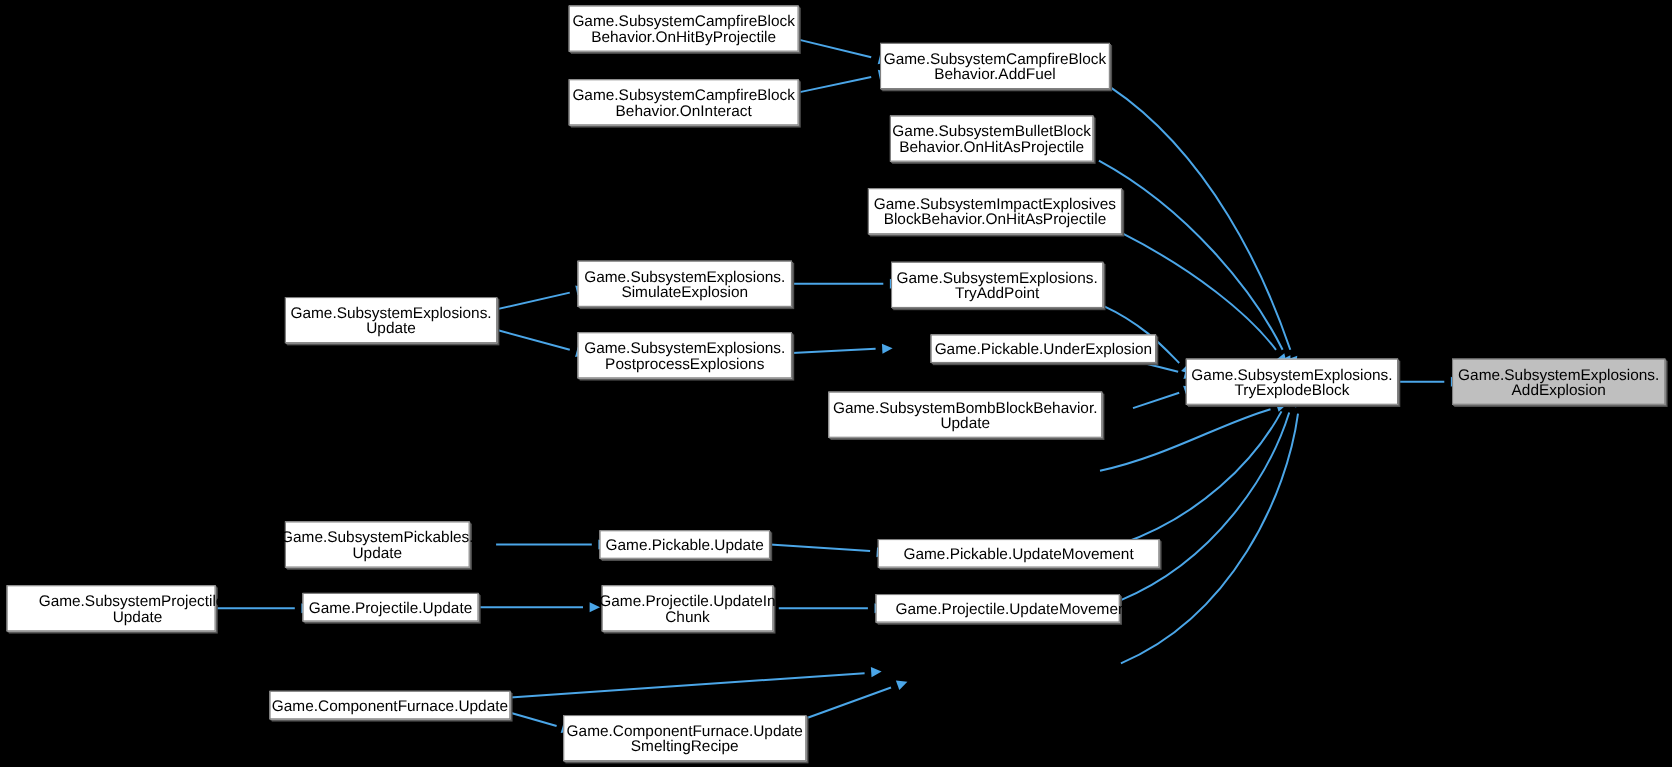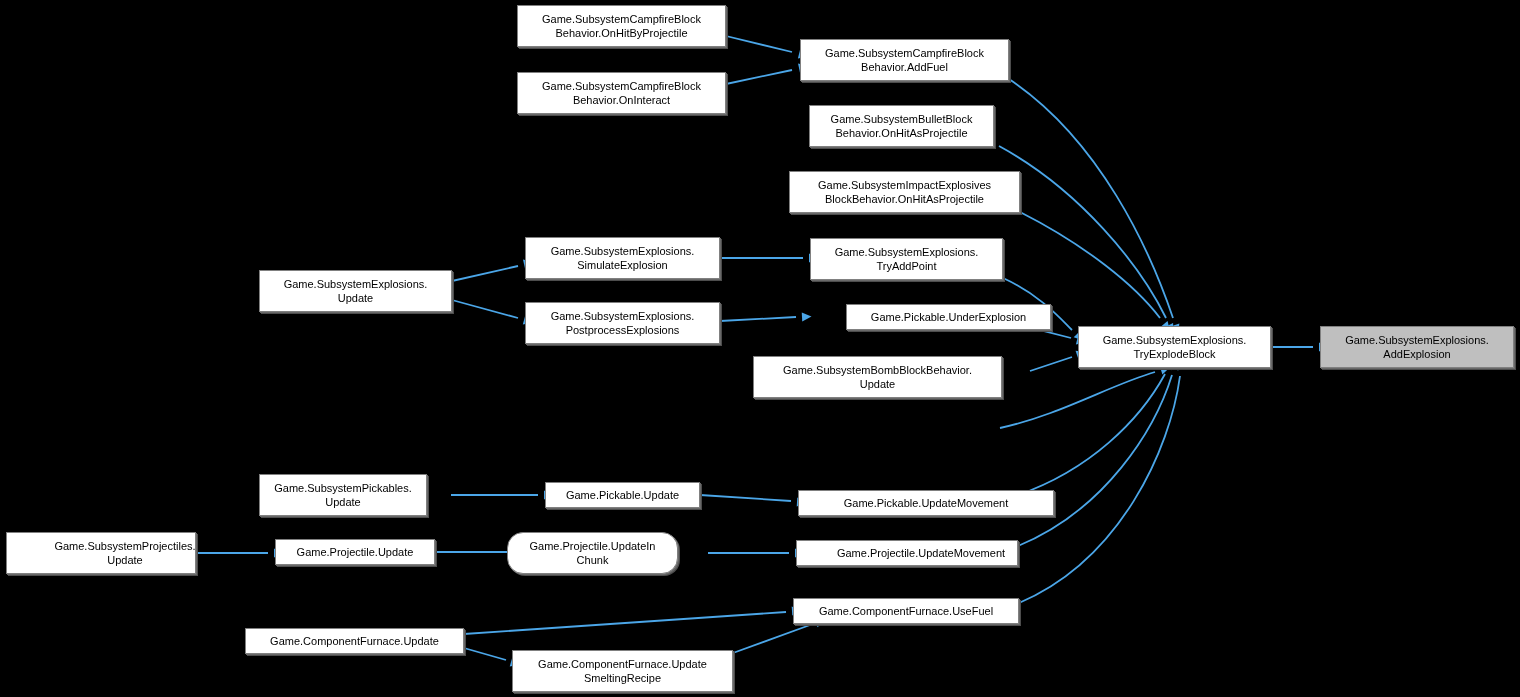--- a/index.html
+++ b/index.html
@@ -27,21 +27,21 @@
     position: absolute;
     box-sizing: border-box;
     background: #ffffff;
     border: 1px solid #808080;
     box-shadow: 1px 1px 0 0 #696969, 2px 2px 0 0 #4d4d4d;
     display: flex;
     align-items: center;
     justify-content: center;
     text-align: center;
     color: #000000;
-    font-size: 11px;
+    font-size: 14px;
     line-height: 14.4px;
     letter-spacing: 0px;
     cursor: pointer;
     z-index: 5;
   }
   .node.highlight {
     background: #bfbfbf;
   }
   .node .label {
     display: block;
@@ -216,29 +216,26 @@
     <div class="node" style="left: 798px; top: 490px; width: 256px; height: 26px;">
       <span class="label">Game.Pickable.UpdateMovement</span>
     </div>
     <div class="node" style="left: 6px; top: 532px; width: 190px; height: 42px; padding-left: 48px;">
       <span class="label">Game.SubsystemProjectiles.
 Update</span>
     </div>
     <div class="node" style="left: 275px; top: 539px; width: 160px; height: 26px;">
       <span class="label">Game.Projectile.Update</span>
     </div>
-    <div class="node" style="left: 507px; top: 532px; width: 171px; height: 42px; border-radius: 16px;">
+    <div class="node" style="left: 547px; top: 532px; width: 156px; height: 42px;">
       <span class="label">Game.Projectile.UpdateIn
 Chunk</span>
     </div>
     <div class="node" style="left: 796px; top: 540px; width: 222px; height: 26px; padding-left: 28px;">
       <span class="label">Game.Projectile.UpdateMovement</span>
-    </div>
-    <div class="node" style="left: 793px; top: 598px; width: 226px; height: 26px;">
-      <span class="label">Game.ComponentFurnace.UseFuel</span>
     </div>
     <div class="node" style="left: 245px; top: 628px; width: 219px; height: 26px;">
       <span class="label">Game.ComponentFurnace.Update</span>
     </div>
     <div class="node" style="left: 512px; top: 650px; width: 221px; height: 42px;">
       <span class="label">Game.ComponentFurnace.Update
 SmeltingRecipe</span>
     </div>
   </div>
 

